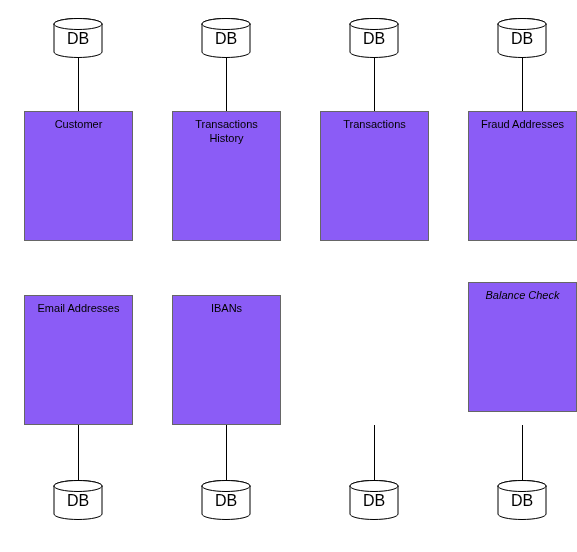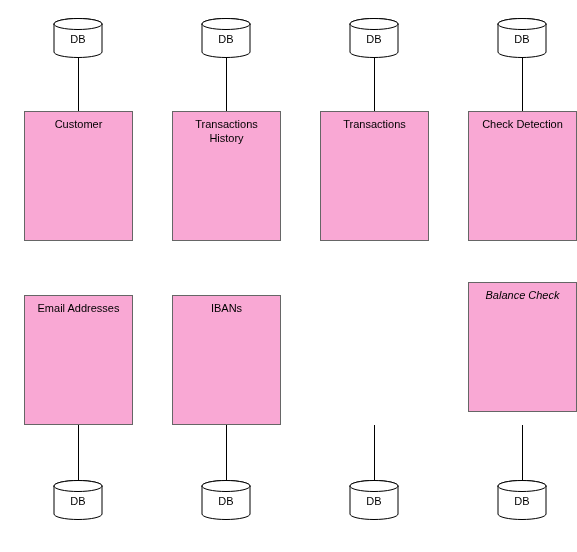--- a/index.html
+++ b/index.html
@@ -23,28 +23,28 @@
     .db svg {
       width: 100%;
       height: 100%;
       display: block;
     }
     .db-label {
       position: absolute;
       top: 50%;
       left: 50%;
       transform: translate(-50%, -45%);
-      font-size: 11px;
+      font-size: 16px;
       color: #000;
     }
     .service-box {
       position: absolute;
       width: 109px;
       height: 130px;
-      background: #f9a8d4;
+      background: #8b5cf6;
       border: 1px solid #666;
       padding: 6px 4px;
       text-align: center;
     }
     .service-title {
       font-size: 11px;
       color: #000;
       line-height: 1.25;
     }
     .connector {
@@ -100,21 +100,21 @@
     <div class="service-title">Customer</div>
   </div>
   <div class="service-box" style="left:172px; top:111px;">
     <div class="service-title" style="white-space:pre-line;">Transactions
 History</div>
   </div>
   <div class="service-box" style="left:320px; top:111px;">
     <div class="service-title">Transactions</div>
   </div>
   <div class="service-box" style="left:468px; top:111px;">
-    <div class="service-title">Check Detection</div>
+    <div class="service-title">Fraud Addresses</div>
   </div>
 
   <div class="service-box" style="left:172px; top:295px;">
     <div class="service-title">IBANs</div>
   </div>
   <div class="service-box" style="left:24px; top:295px;">
     <div class="service-title">Email Addresses</div>
   </div>
   <div class="service-box" style="left:468px; top:282px;font-style:italic;">
     <div class="service-title">Balance Check</div>

